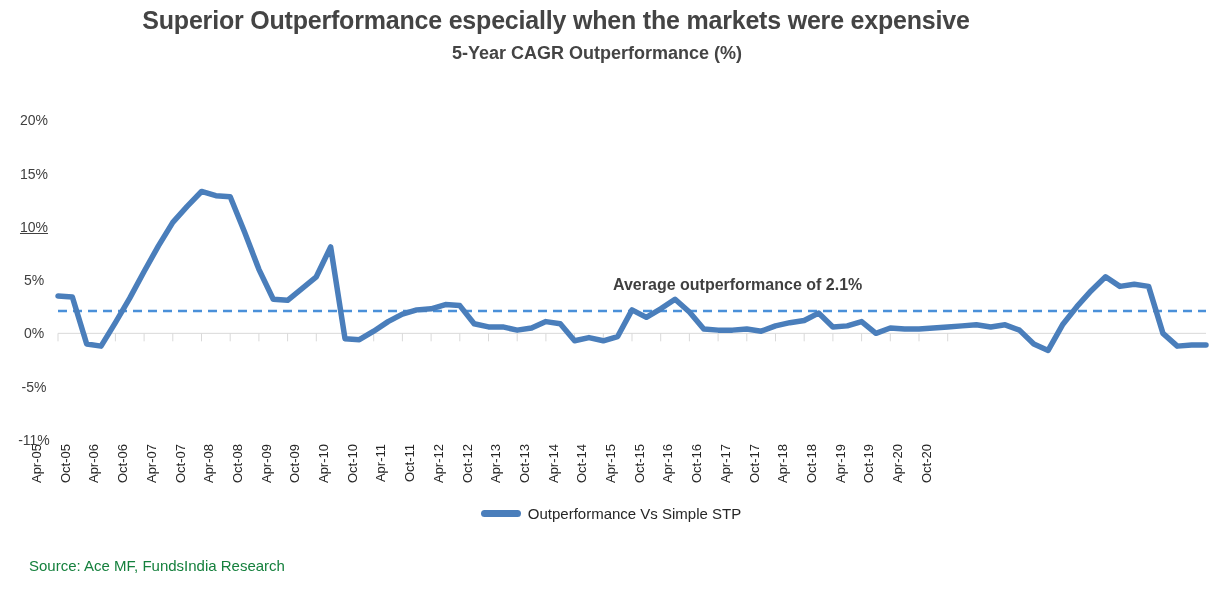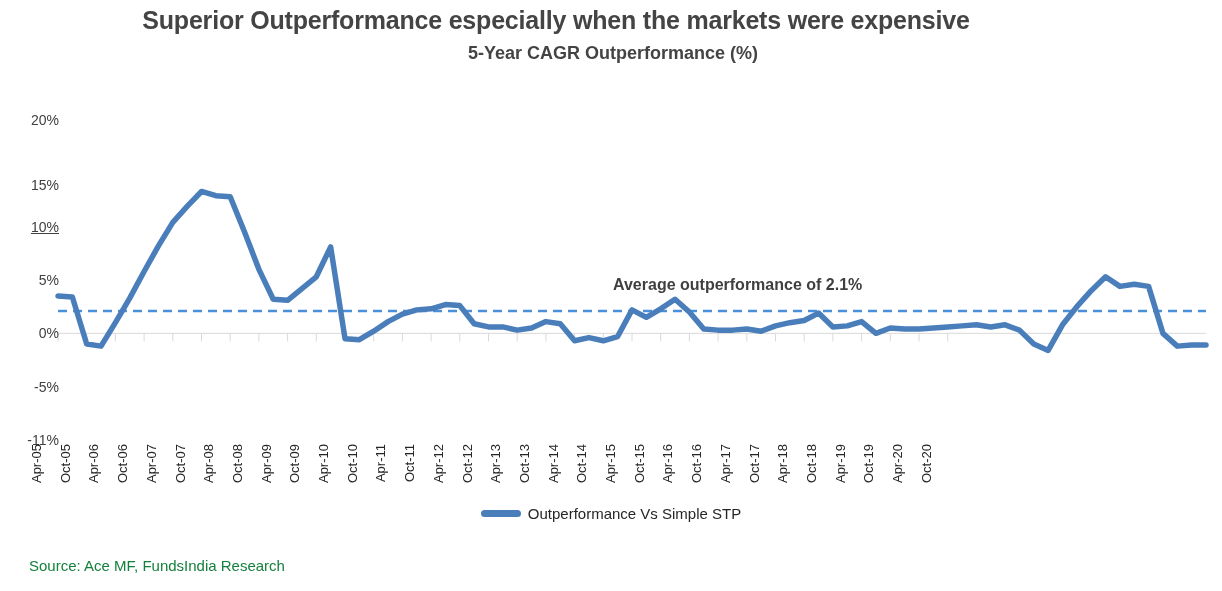--- a/index.html
+++ b/index.html
@@ -30,21 +30,20 @@
   }
   #chart-subtitle {
     position: absolute;
     top: 43px;
     left: 0;
     width: 1194px;
     text-align: center;
     font-size: 18px;
     font-weight: bold;
     color: #444444;
-    margin-left: 16px;
   }
 
   
   #plot-area {
     position: absolute;
     left: 58px;
     top: 120px;
     width: 1148px;
     height: 320px;
   }
@@ -55,21 +54,21 @@
     width: 1148px;
     height: 320px;
     overflow: visible;
   }
 
   
   .y-tick-label {
     position: absolute;
     right: 1163px;
     width: 50px;
-    text-align: right;
+    text-align: center;
     font-size: 14px;
     color: #404040;
     line-height: 14px;
   }
 
   
   #x-axis {
     position: absolute;
     left: 58px;
     top: 444px;
@@ -191,21 +190,21 @@
           <line x1="889.6999999999999" x2="889.6999999999999" y1="213.33333333333331" y2="221.33333333333331" stroke="#d9d9d9" stroke-width="1"></line>
         </g>
     </g>
     <path id="avg-line" fill="none" stroke="#4A90D9" stroke-width="2.5" stroke-dasharray="9 6" d="M 0 190.93 L 1148 190.93"></path>
     <path id="series-line" fill="none" stroke="#4A7EBB" stroke-width="5.5" stroke-linejoin="round" stroke-linecap="round" d="M 0.00 176.00 L 14.35 177.07 L 28.70 224.00 L 43.05 226.13 L 57.40 202.67 L 71.75 178.13 L 86.10 151.47 L 100.45 125.87 L 114.80 102.40 L 129.15 86.40 L 143.50 71.47 L 157.85 75.73 L 172.20 76.80 L 186.55 112.00 L 200.90 149.33 L 215.25 179.20 L 229.60 180.27 L 243.95 168.53 L 258.30 156.80 L 272.65 126.93 L 287.00 218.67 L 301.35 219.73 L 315.70 211.20 L 330.05 201.60 L 344.40 194.13 L 358.75 189.87 L 373.10 188.80 L 387.45 184.53 L 401.80 185.60 L 416.15 203.73 L 430.50 206.93 L 444.85 206.93 L 459.20 210.13 L 473.55 208.00 L 487.90 201.60 L 502.25 203.73 L 516.60 220.80 L 530.95 217.60 L 545.30 220.80 L 559.65 216.53 L 574.00 189.87 L 588.35 197.33 L 602.70 188.80 L 617.05 179.20 L 631.40 192.00 L 645.75 209.07 L 660.10 210.13 L 674.45 210.13 L 688.80 209.07 L 703.15 211.20 L 717.50 205.87 L 731.85 202.67 L 746.20 200.53 L 760.55 193.07 L 774.90 206.93 L 789.25 205.87 L 803.60 201.60 L 817.95 213.33 L 832.30 208.00 L 846.65 209.07 L 861.00 209.07 L 875.35 208.00 L 889.70 206.93 L 904.05 205.87 L 918.40 204.80 L 932.75 206.93 L 947.10 204.80 L 961.45 210.13 L 975.80 224.00 L 990.15 230.40 L 1004.50 204.80 L 1018.85 186.67 L 1033.20 170.67 L 1047.55 156.80 L 1061.90 166.40 L 1076.25 164.27 L 1090.60 166.40 L 1104.95 213.33 L 1119.30 226.13 L 1133.65 225.07 L 1148.00 225.07"></path>
   </svg>
 </div>
 
 <div id="y-axis">
     <div class="y-tick-label" style="top: 113px;">20%</div>
-    <div class="y-tick-label" style="top: 178px;">15%</div>
+    <div class="y-tick-label" style="top: 167px;">15%</div>
     <div class="y-tick-label" style="top: 219.667px; text-decoration: underline;">10%</div>
     <div class="y-tick-label" style="top: 273px;">5%</div>
     <div class="y-tick-label" style="top: 326.333px;">0%</div>
     <div class="y-tick-label" style="top: 379.667px;">-5%</div>
     <div class="y-tick-label" style="top: 433px;">-11%</div>
   </div>
 
 <div id="x-axis">
     <div class="x-tick-label" style="left: -28px;">Apr-05</div>
     <div class="x-tick-label" style="left: 0.7px;">Oct-05</div>

